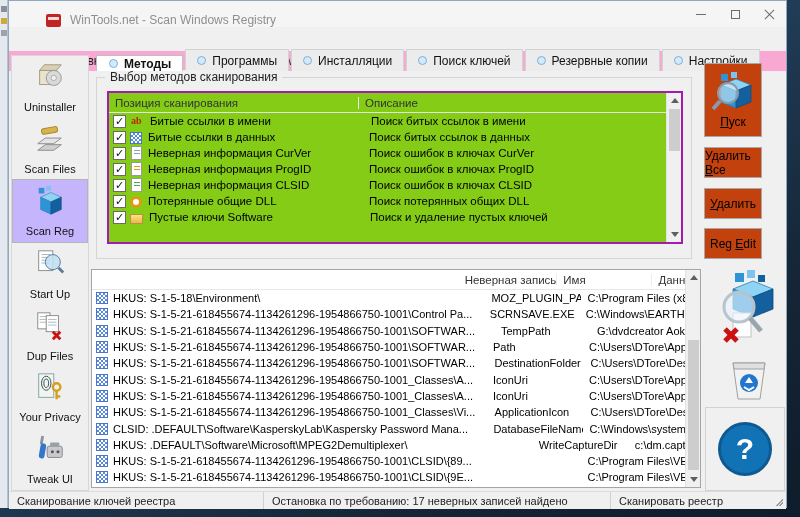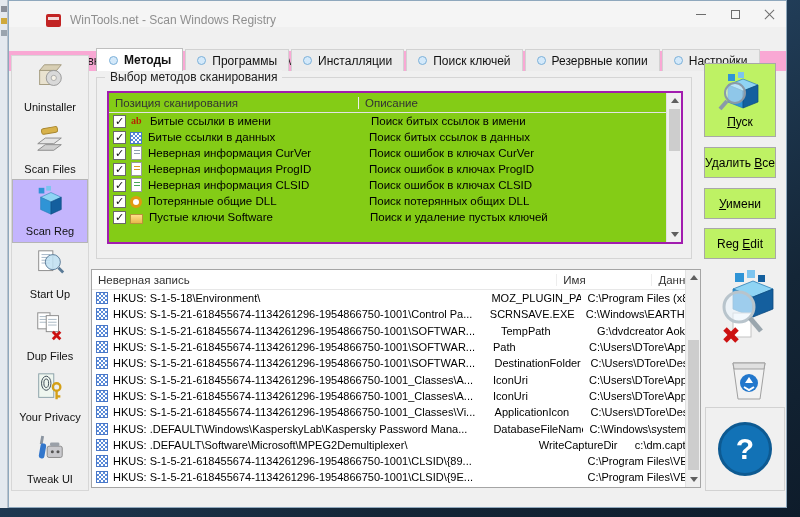--- a/index.html
+++ b/index.html
@@ -37,21 +37,21 @@
   
   .sidebar { position:absolute; left:2px; top:54px; width:78px; height:436px; background:#efefef; border:1px solid #d7d7d7; display:flex; flex-direction:column; }
   .sitem { flex:1; display:flex; flex-direction:column; align-items:center; justify-content:center; gap:8px; }
   .sitem .slabel { font-size:11px; color:#111; white-space:nowrap; }
   .sitem.active { border:1px solid #b5b5b5; background:#c4b5fd; }
   .sitem svg { width:34px; height:32px; }
 
   
   .tabs { position:absolute; left:87px; top:46px; height:24px; display:flex; align-items:flex-end; }
   .tab { display:flex; align-items:center; height:22px; padding:0 11px; background:#ececec; border:1px solid #d2d2d2; border-bottom:none; font-size:12px; color:#111; margin-right:2px; }
-  .tab.active { background:#fff; height:23px; border-color:#bfbfbf; position:relative; z-index:2; font-weight:bold;padding-left:12px; }
+  .tab.active { background:#fff; height:16px; border-color:#bfbfbf; position:relative; z-index:2; font-weight:bold;padding-left:12px; }
   .tabdot { width:9px; height:9px; border-radius:50%; background:#d4e9fa; border:1px solid #7cb0d8; margin-right:6px; flex:none; }
 
   
   .groupbox { position:absolute; left:87px; top:76px; width:596px; height:182px; border:1px solid #d5d5d5; background:#f0f0f0; }
   .gb-legend { position:absolute; left:8px; top:-8px; background:#f0f0f0; padding:0 5px; font-size:12px; color:#222; }
   .mlist { position:absolute; left:10px; top:13px; width:576px; height:153px; background:#84cc16; border:2px solid #a21caf; overflow:hidden; }
   .mhead { display:flex; height:20px; align-items:center; font-size:11.5px; color:#333; border-bottom:1px solid #e3e3e3; }
   .mhead .h1 { width:250px; padding-left:6px; border-right:1px solid #ededed; }
   .mhead .h2 { padding-left:6px; }
   .mrow { display:flex; align-items:center; height:16px; font-size:11.5px; color:#000; }
@@ -73,36 +73,36 @@
 
   
   .vscroll { position:absolute; right:0; top:0; bottom:0; width:15px; background:#f0f0f0; border-left:1px solid #e2e2e2; }
   .sarrow { position:absolute; left:0; width:15px; height:15px; display:flex; align-items:center; justify-content:center; }
   .sarrow.up { top:0; } .sarrow.down { bottom:0; }
   .tri-up { width:0; height:0; border-left:4px solid transparent; border-right:4px solid transparent; border-bottom:5px solid #5f5f5f; }
   .tri-down { width:0; height:0; border-left:4px solid transparent; border-right:4px solid transparent; border-top:5px solid #5f5f5f; }
   .sthumb { position:absolute; left:2px; width:11px; background:#cdcdcd; }
 
   
-  .btn { position:absolute; left:695px; width:72px; background:#bef264; border:1px solid #a8a8a8; font-size:12px; color:#000; display:flex; flex-direction:column; align-items:center; justify-content:center; gap:3px; }
+  .btn { position:absolute; left:695px; width:58px; background:#c2410c; border:1px solid #a8a8a8; font-size:12px; color:#000; display:flex; flex-direction:column; align-items:center; justify-content:center; gap:3px; }
   .btn .key { text-decoration:underline; }
   .btn-start   { top:62px;  height:74px; }
   .btn-delall  { top:146px; height:31px; flex-direction:row; gap:0; }
   .btn-del     { top:187px; height:31px; flex-direction:row; gap:0; }
   .btn-regedit { top:227px; height:31px; flex-direction:row; gap:0; }
 
   .scanbadge { position:absolute; left:700px; top:268px; width:76px; height:88px; }
   .recycle  { position:absolute; left:718px; top:356px; width:44px; height:46px; }
   .helpbox { position:absolute; left:696px; top:406px; width:80px; height:84px; border:1px solid #d2d2d2; display:flex; align-items:center; justify-content:center; }
   .helpcircle { width:54px; height:54px; border-radius:50%; background:#1272b6; border:3px solid #0d5a92; color:#fff; font:bold 30px/48px "Liberation Sans",sans-serif; text-align:center; }
 
   
   .results { position:absolute; left:82px; top:268px; width:610px; height:219px; background:#fff; border:1px solid #a5a5a5; overflow:hidden; }
   .rhead { display:flex; height:20px; align-items:center; font-size:11.5px; color:#333; border-bottom:1px solid #e7e7e7; }
-  .rhead .h1 { width:470px; padding-left:6px; border-right:1px solid #ededed; }
+  .rhead .h1 { width:470px; padding-left:6px; border-right:1px solid #ededed;text-align:right; }
   .rhead .h2 { width:96px; padding-left:6px; border-right:1px solid #ededed; }
   .rhead .h3 { padding-left:6px; }
   .rrow { display:flex; align-items:center; height:16.3px; font-size:11px; color:#000; }
   .reg-icon { width:12px; height:12px; border:1px solid #4a78c8; background:conic-gradient(#5b8bd8 25%,#fff 0 50%,#5b8bd8 0 75%,#fff 0); background-size:4px 4px; flex:none; margin:0 5px 0 4px; }
   .rkey { width:449px; white-space:nowrap; overflow:hidden; }
   .rname { width:96px; padding-left:6px; white-space:nowrap; overflow:hidden; flex:none; }
   .rval { padding-left:6px; white-space:nowrap; overflow:hidden; }
 
   
   .statusbar { position:absolute; left:0; top:490px; width:100%; height:18px; background:#f0f0f0; border-top:1px solid #dcdcdc; display:flex; font-size:11px; color:#222; align-items:center; }
@@ -319,21 +319,21 @@
         <polygon points="40,13 25,19 25,36 40,30" fill="#145f9e" stroke="#0d4a7d" stroke-width=".7"></polygon>
         <circle cx="17" cy="21" r="10" fill="#dff0fa" fill-opacity=".55" stroke="#8a9aa8" stroke-width="2"></circle>
         <line x1="9" y1="29" x2="2" y2="37" stroke="#8a9aa8" stroke-width="4"></line>
       </svg>
     <span><span class="key">П</span><span>уск</span></span>
   </div>
   <div class="btn btn-delall">
     <span><span>Удалить </span><span class="key">В</span><span>се</span></span>
   </div>
   <div class="btn btn-del">
-    <span><span class="key">У</span><span>имени</span></span>
+    <span><span class="key">У</span><span>далить</span></span>
   </div>
   <div class="btn btn-regedit">
     <span><span>Reg </span><span class="key">E</span><span>dit</span></span>
   </div>
 
   <div class="scanbadge">
     <svg width="76" height="88" viewBox="0 0 76 88">
         <rect x="26" y="4" width="9" height="9" fill="#2f94d6"></rect>
         <rect x="38" y="1" width="8" height="8" fill="#7cc4ef"></rect>
         <rect x="49" y="6" width="7" height="7" fill="#145f9e"></rect>
@@ -409,21 +409,21 @@
         <span class="rval">C:\Users\DTore\AppData\...</span>
       </div>
     <div class="rrow">
         <span class="reg-icon"></span>
         <span class="rkey">HKUS: S-1-5-21-618455674-1134261296-1954866750-1001_Classes\Vi...</span>
         <span class="rname">ApplicationIcon</span>
         <span class="rval">C:\Users\DTore\Desktop\...</span>
       </div>
     <div class="rrow">
         <span class="reg-icon"></span>
-        <span class="rkey">HKUS: .DEFAULT\Windows\KasperskyLab\Kaspersky Password Mana...</span>
+        <span class="rkey">CLSID: .DEFAULT\Software\KasperskyLab\Kaspersky Password Mana...</span>
         <span class="rname">DatabaseFileName</span>
         <span class="rval">C:\Windows\system32\co...</span>
       </div>
     <div class="rrow">
         <span class="reg-icon"></span>
         <span class="rkey">HKUS: .DEFAULT\Software\Microsoft\MPEG2Demultiplexer\</span>
         <span class="rname">WriteCaptureDir</span>
         <span class="rval">c:\dm.capture\</span>
       </div>
     <div class="rrow">
@@ -442,14 +442,20 @@
       <div class="sarrow up">
           <span class="tri-up"></span>
         </div>
       <div class="sthumb" style="top:70px;height:130px;"></div>
       <div class="sarrow down">
           <span class="tri-down"></span>
         </div>
     </div>
   </div>
 
+  <div class="statusbar">
+    <div class="scell c1">Сканирование ключей реестра</div>
+    <div class="scell c2">Остановка по требованию: 17 неверных записей найдено</div>
+    <div class="scell c3">Сканировать реестр</div>
+    <div class="grip"></div>
+  </div>
 
 </div>
 
 </body></html>

